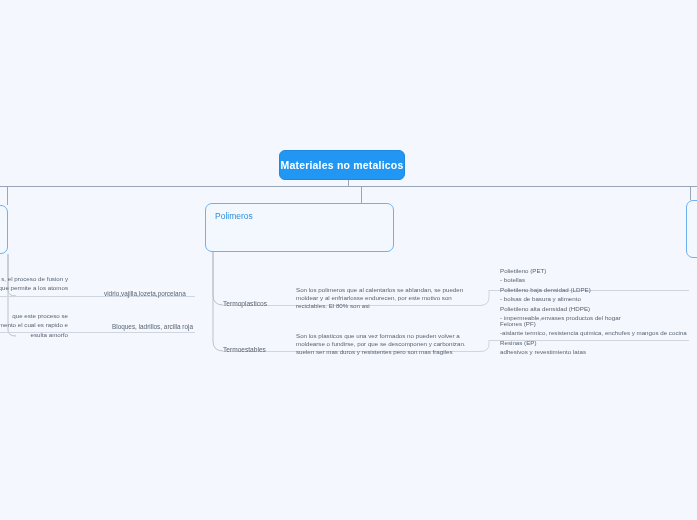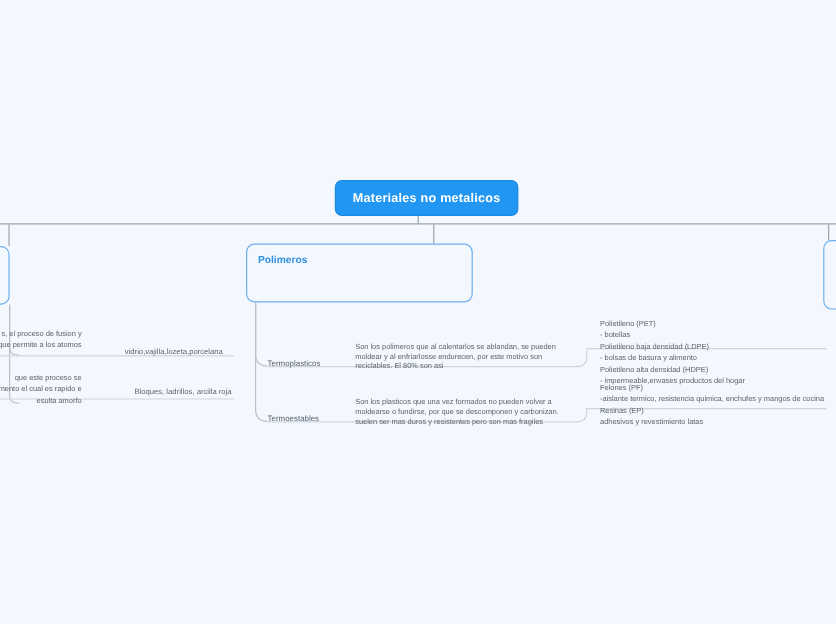--- a/index.html
+++ b/index.html
@@ -27,21 +27,21 @@
     width: 697px;
     height: 520px;
     pointer-events: none;
   }
 
   
   .root-node {
     position: absolute;
     left: 279px;
     top: 150px;
-    width: 153px;
+    width: 126px;
     height: 30px;
     background: #2196f3;
     border: 1px solid #1b8ae0;
     border-radius: 6px;
     box-sizing: border-box;
     display: flex;
     align-items: center;
     justify-content: center;
   }
   .root-node .root-label {
@@ -61,21 +61,21 @@
     height: 49px;
     background: #f3f7fe;
     border: 1px solid #6fb1ef;
     border-radius: 7px;
     box-sizing: border-box;
     padding: 7px 9px 0 9px;
   }
   .topic-node .topic-title {
     color: #2f8fe0;
     font-size: 8.5px;
-    font-weight: bold;
+    font-weight: normal;
     line-height: 11px;
   }
   .topic-node .topic-desc {
     color: #2f8fe0;
     font-size: 8px;
     font-weight: bold;
     line-height: 10px;
     margin-top: 9px;
   }
 

